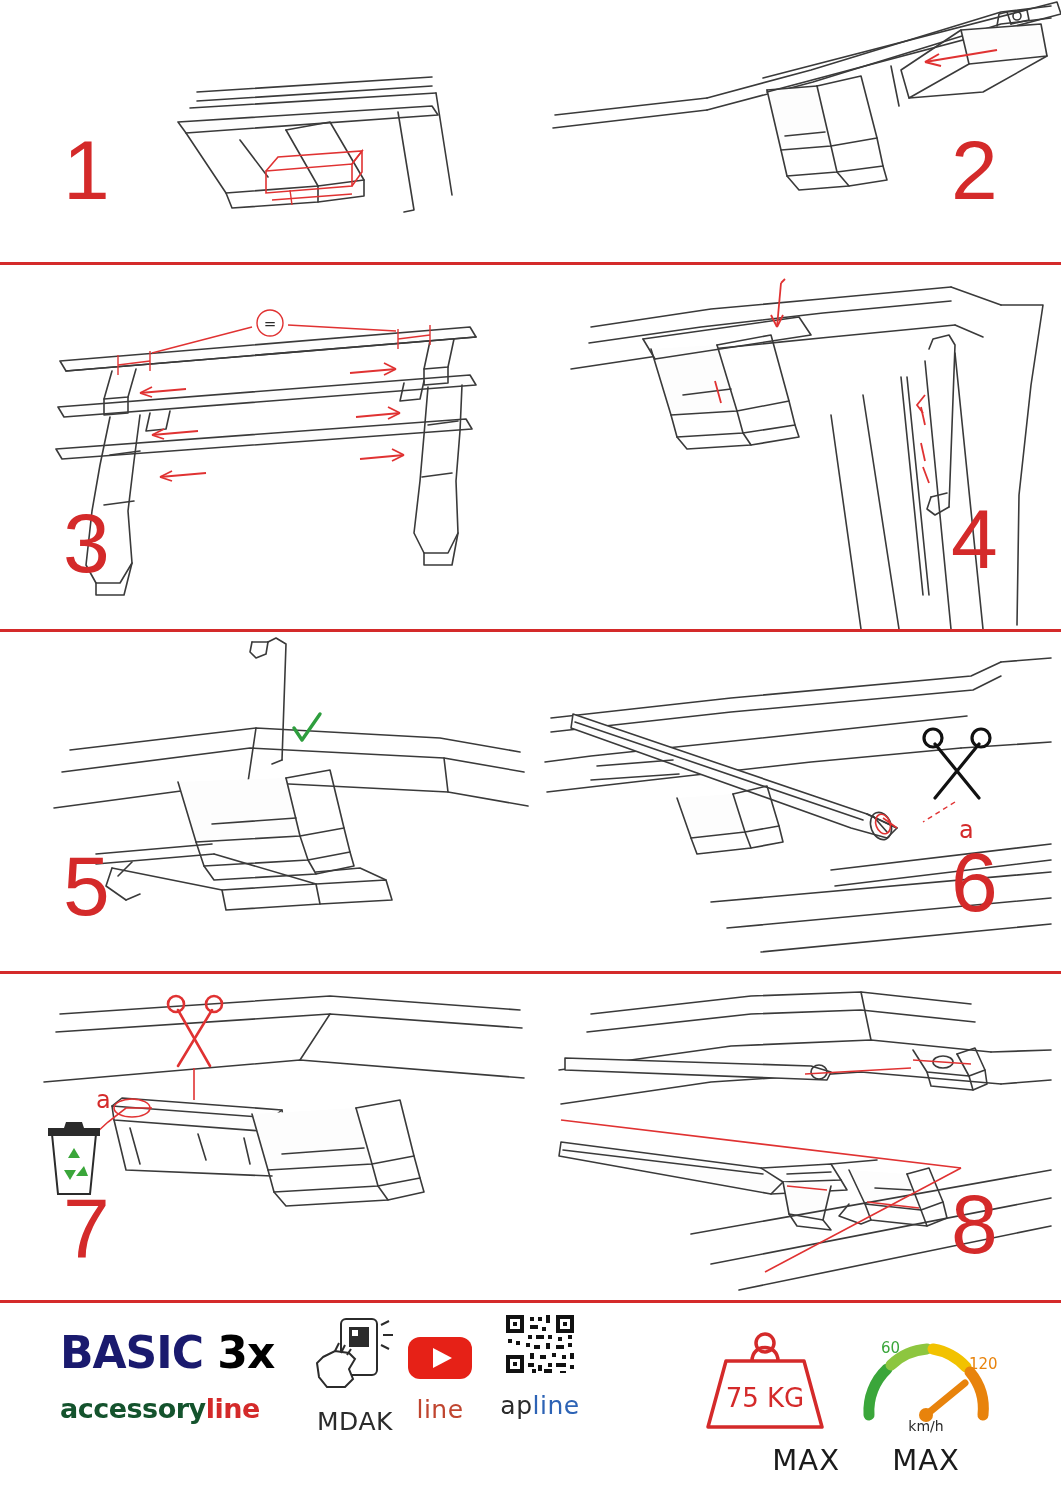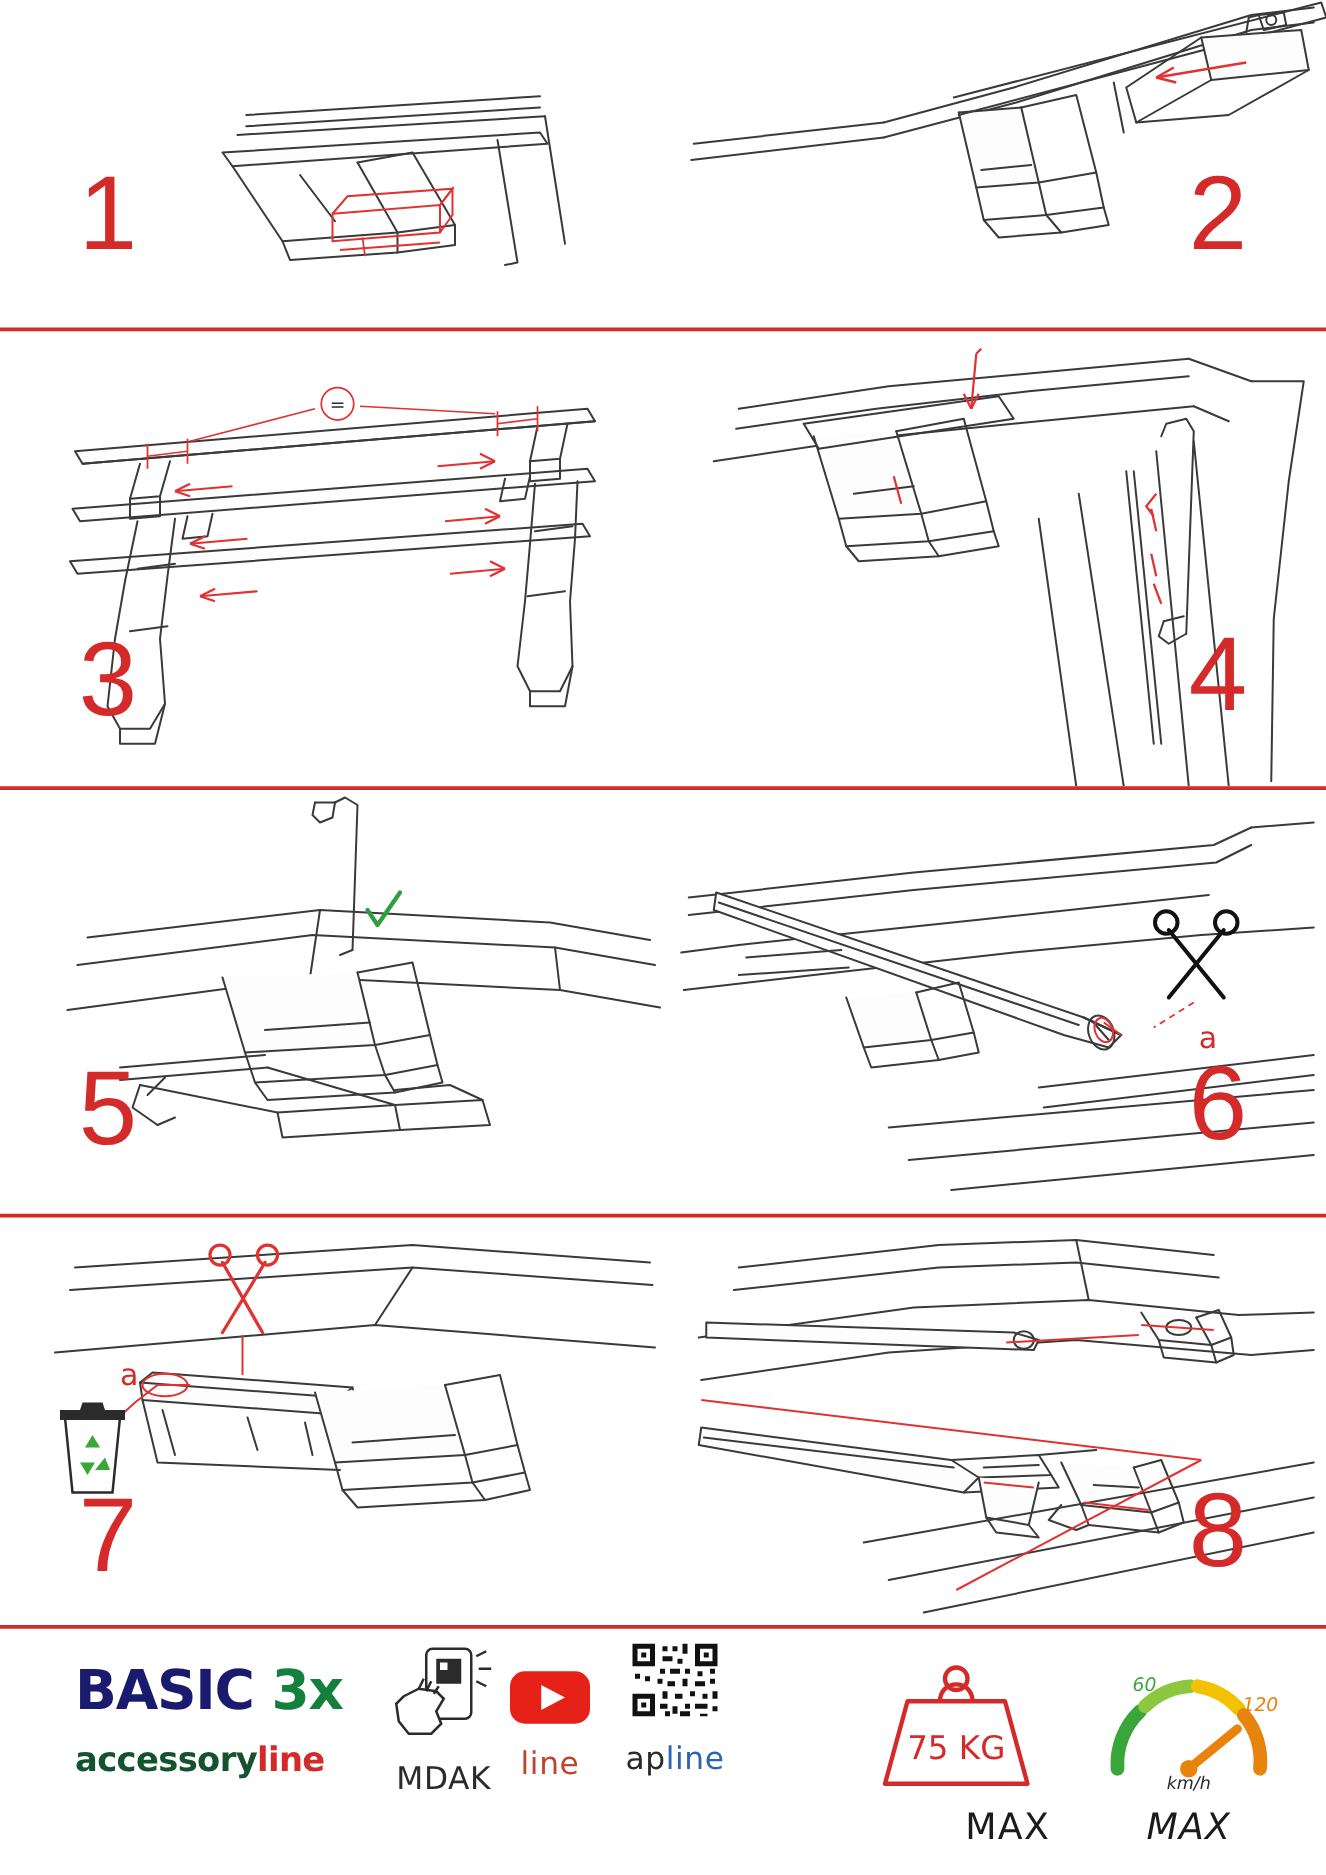--- a/index.html
+++ b/index.html
@@ -75,21 +75,21 @@
   }
   .brand-title {
     font-family: "DejaVu Sans", sans-serif;
     font-size: 44px;
     font-weight: bold;
     color: #1a1a6e;
     letter-spacing: -1px;
     line-height: 1;
   }
   .brand-title .x {
-    color: #15803d;
+    color: #000000;
   }
   .brand-sub {
     margin-top: 18px;
     font-family: "DejaVu Sans", sans-serif;
     font-size: 27px;
     font-weight: bold;
     letter-spacing: -0.5px;
   }
   .brand-sub .accessory { color: #14532d; }
   .brand-sub .part { color: #d42a2a; }
@@ -112,25 +112,24 @@
 
   .weight-block {
     position: absolute;
     left: 690px;
     top: 12px;
     width: 150px;
     text-align: right;
   }
   .speed-block {
     position: absolute;
-    left: 866px;
+    left: 841px;
     top: 10px;
     width: 170px;
     text-align: center;
-    font-style: italic;
   }
   .max-label {
     font-family: "DejaVu Sans", sans-serif;
     font-size: 29px;
     color: #1b1b1b;
     letter-spacing: 1px;
     margin-top: 4px;
   }
   .kg-text {
     font-family: "DejaVu Sans", sans-serif;

